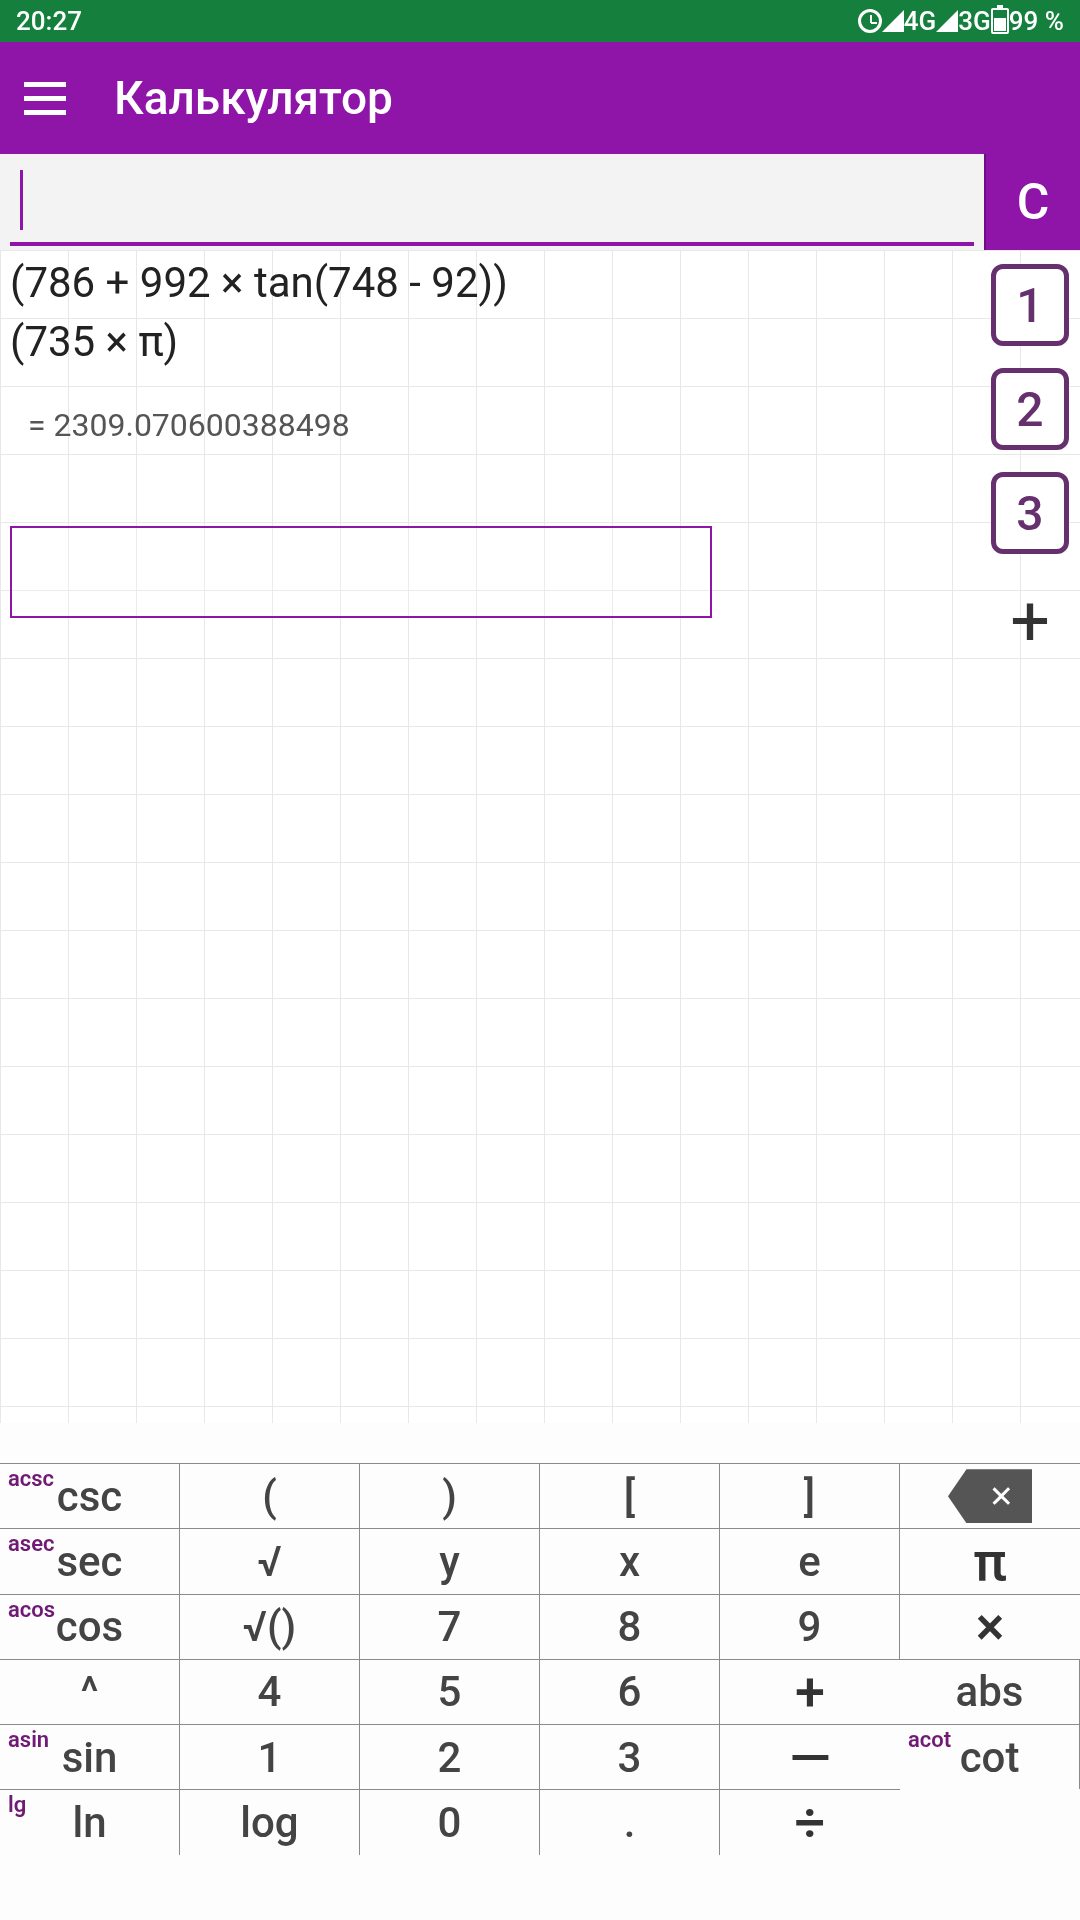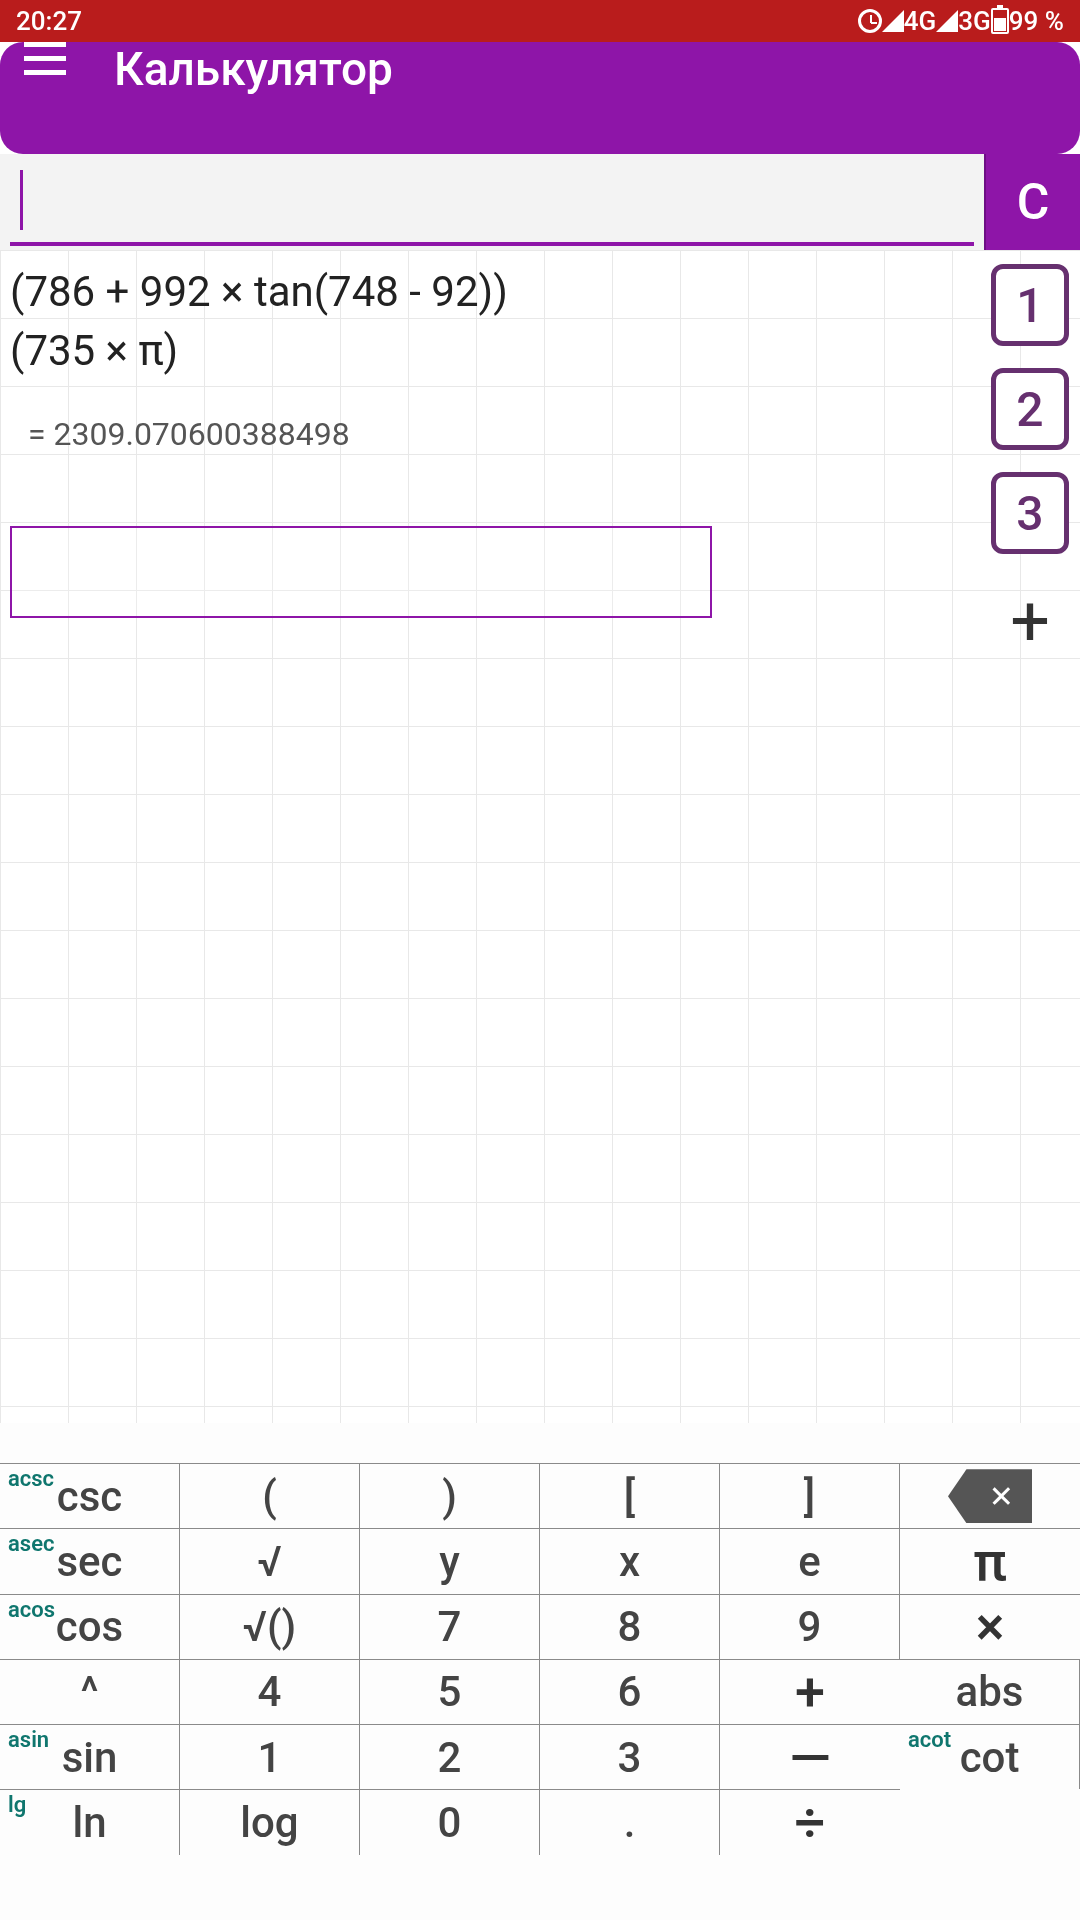--- a/index.html
+++ b/index.html
@@ -1,37 +1,37 @@
 <!DOCTYPE html>
 <html><head>
 <meta charset="utf-8">
 <style>
   * { margin: 0; padding: 0; box-sizing: border-box; font-family: Roboto, Arial, sans-serif; }
   html, body { width: 1080px; height: 1920px; background: #fff; overflow: hidden; }
 
   
   .status-bar {
-    height: 42px; background: #b91c1c; color: #fff;
+    height: 42px; background: #15803d; color: #fff;
     display: flex; align-items: center; justify-content: space-between;
     padding: 0 16px; font-size: 26px; font-weight: 500;
   }
   .status-right { display: flex; align-items: center; }
   .tri { width: 0; height: 0; border-style: solid; border-width: 0 0 22px 22px; border-color: transparent transparent #fff transparent; }
   .batt { width: 18px; height: 26px; border: 2px solid #fff; border-radius: 2px; position: relative; }
   .batt::before { content:""; position:absolute; top:-5px; left:4px; width:6px; height:3px; background:#fff; }
   .batt::after { content:""; position:absolute; bottom:1px; left:1px; right:1px; height:60%; background:#fff; }
   .alarm-ico { width:24px; height:24px; border:3px solid #fff; border-radius:50%; position:relative; }
   .alarm-ico::before, .alarm-ico::after { content:""; position:absolute; background:#fff; }
   .alarm-ico::before { width:2px; height:8px; left:9px; top:3px; }
   .alarm-ico::after { width:6px; height:2px; left:10px; top:10px; }
 
   
   .app-bar {
     height: 112px; background: #8e15a8; color: #fff;
-    display: flex; padding: 0 24px; gap: 48px; border-radius: 23px;
+    display: flex; align-items: center; padding: 0 24px; gap: 48px;
   }
   .hamburger { display:flex; flex-direction:column; gap:9px; cursor:pointer; }
   .hamburger span { display:block; width:42px; height:5px; background:#fff; }
   .app-title { font-size: 46px; font-weight: 500; }
 
   
   .input-row { height: 96px; display:flex; background:#f3f3f3; }
   .input-field {
     flex:1; margin:4px 10px 4px 10px; background:#f3f3f3;
     border:none; border-bottom:4px solid #8e15a8;
@@ -47,21 +47,21 @@
   
   .work-area {
     position:relative; height: calc(1920px - 42px - 112px - 96px - 497px);
     background:#fff;
     background-image:
       linear-gradient(#e8e8e8 1px, transparent 1px),
       linear-gradient(90deg, #e8e8e8 1px, transparent 1px);
     background-size: 68px 68px;
     background-position: 0 0;
   }
-  .history { position:absolute; left:10px; top:11px; right:110px; }
+  .history { position:absolute; left:10px; top:2px; right:110px; }
   .h-expr  { font-size:42px; color:#222; margin-top:6px; }
   .h-res   { font-size:40px; color:#555; margin:12px 0 18px 18px; }
   .h-expr2 { font-size:42px; color:#222; margin-top:10px; }
   .h-res2  { font-size:32px; color:#555; margin:40px 0 14px 18px; }
   .entry-box {
     position:absolute; left:10px; top:276px; width:702px; height:92px;
     border:2px solid #8e15a8; background:rgba(255,255,255,0.2);
   }
   .mem-col { position:absolute; right:8px; top:14px; width:84px; display:flex; flex-direction:column; gap:22px; align-items:center; }
   .mem-btn {
@@ -80,21 +80,21 @@
   }
   .spacer-row { grid-column:1 / -1; }
   .key {
     border-top:1.5px solid #8a8a8a; border-right:1.5px solid #8a8a8a;
     display:flex; align-items:center; justify-content:center;
     position:relative; font-size:42px; color:#444; font-weight:500;
     background:#fdfdfd;
   }
   .key:last-child-in-row { border-right:none; }
   .key .alt {
-    position:absolute; top:2px; left:8px; font-size:22px; color:#0f766e; font-weight:600;
+    position:absolute; top:2px; left:8px; font-size:22px; color:#701a75; font-weight:600;
   }
   .op { font-size:54px; color:#333; }
   .backspace-ico {
     width:84px; height:54px; background:#555; position:relative;
     clip-path: polygon(22% 0, 100% 0, 100% 100%, 22% 100%, 0 50%);
     display:flex; align-items:center; justify-content:center;
   }
   .backspace-ico::after {
     content:"✕"; color:#fff; font-size:30px; position:absolute; right:18px;
   }

